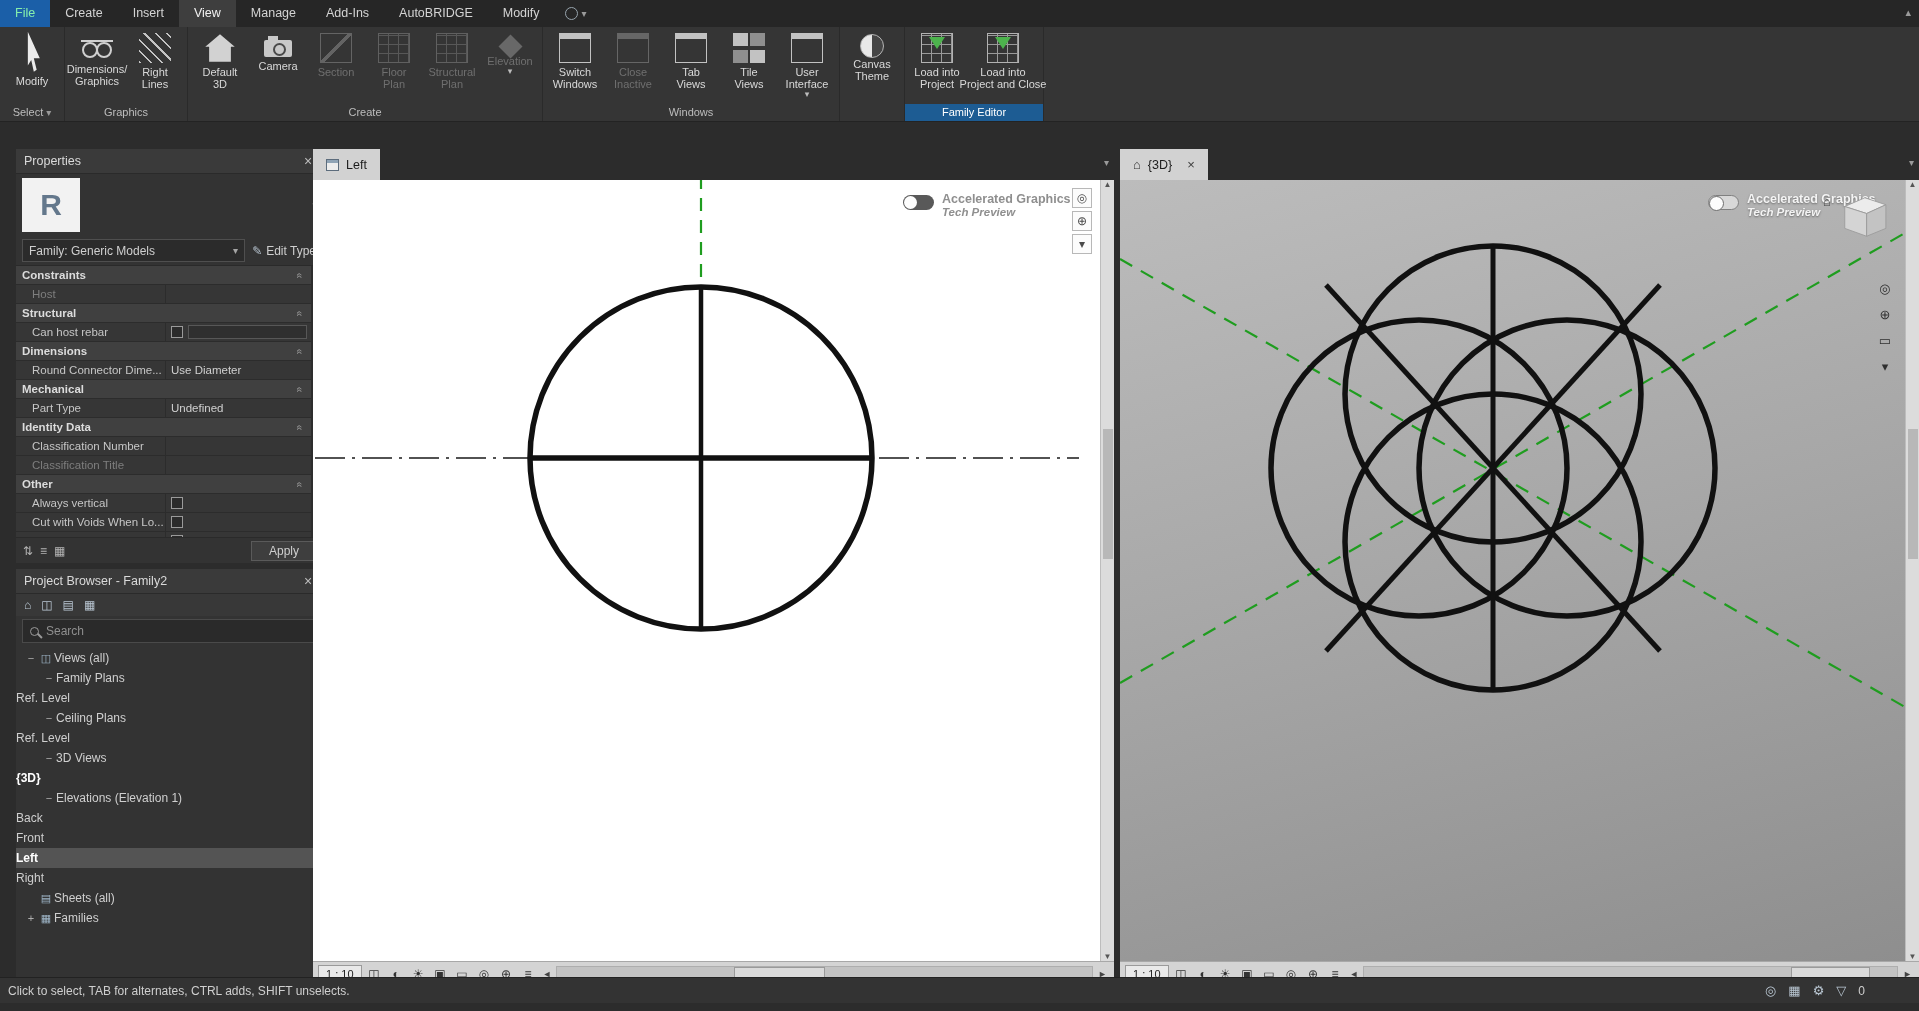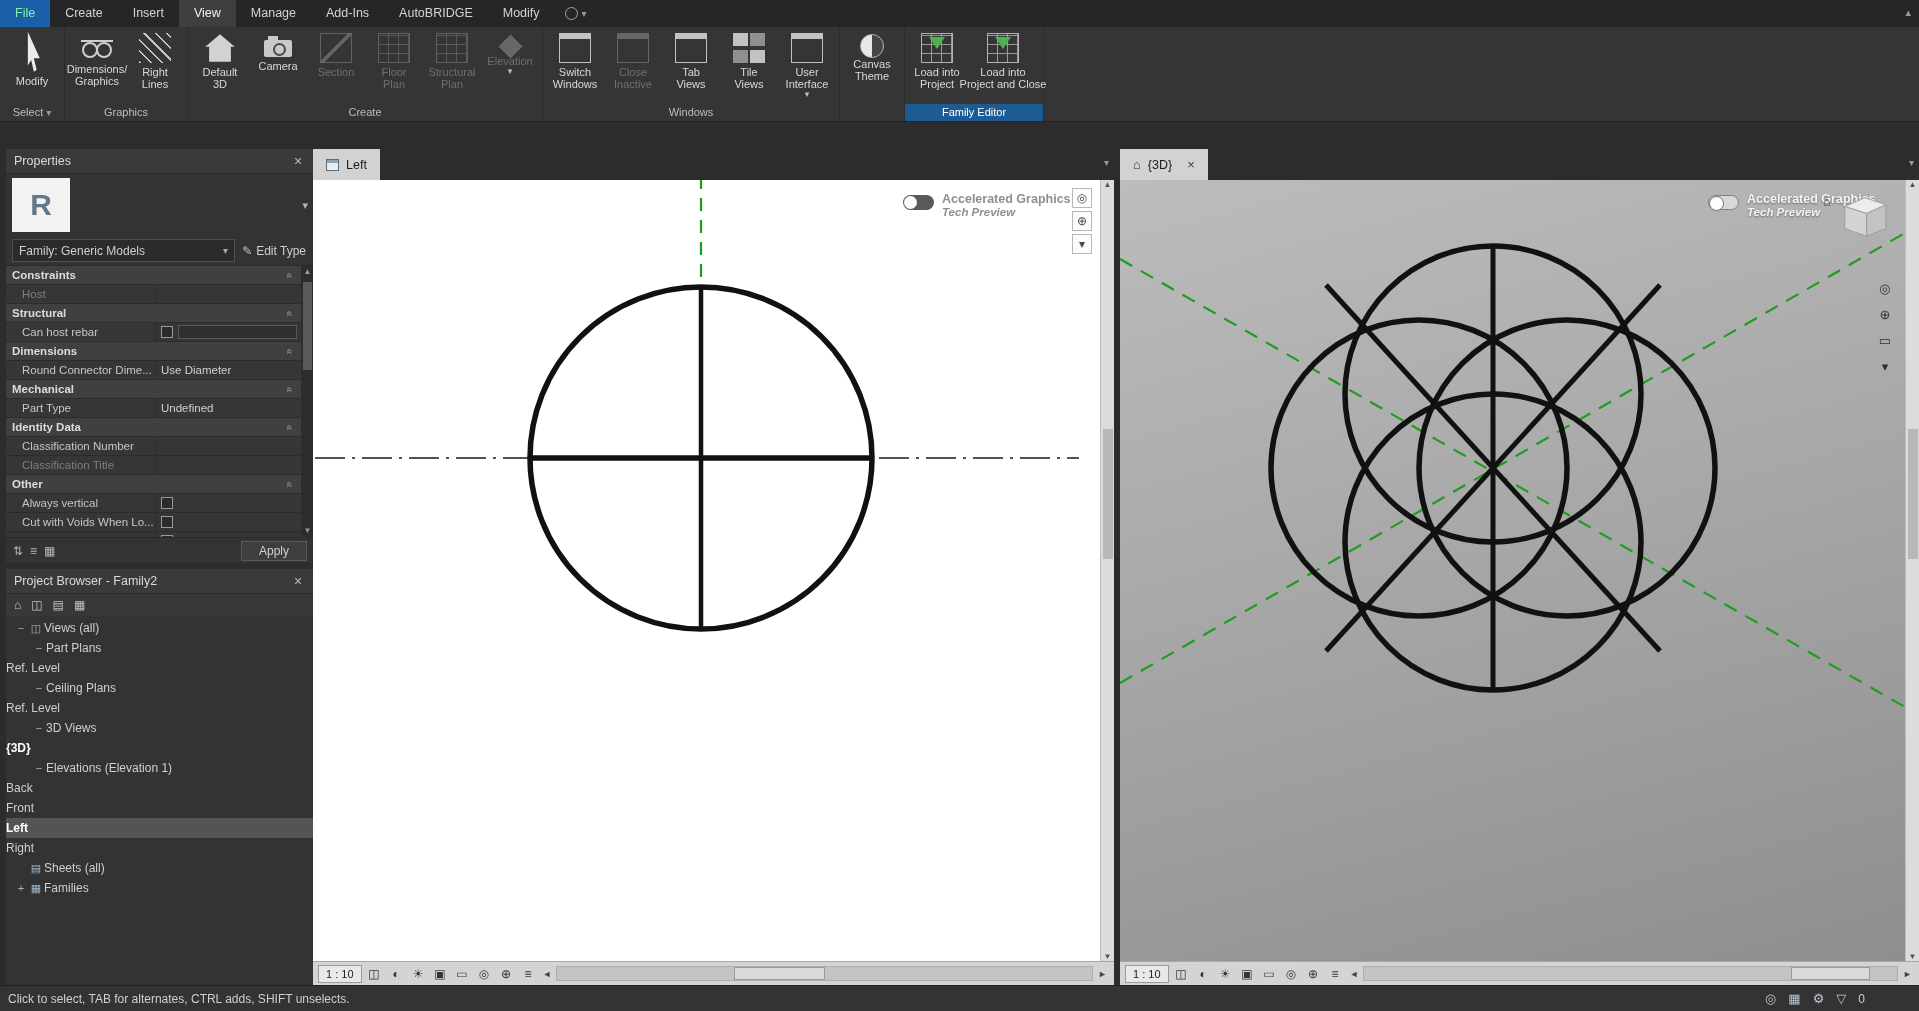--- a/index.html
+++ b/index.html
@@ -61,21 +61,21 @@
       linear-gradient(#c2c2c2 0 0) right bottom/15px 13px no-repeat; }
   .i-theme { width:24px; height:24px; margin:4px auto 0; border-radius:50%; border:1px solid #b5b5b5;
     background:linear-gradient(90deg,#e8e8e8 50%,#454545 50%); }
   .i-load { border:1px solid #b2b2b2;
     background:repeating-linear-gradient(0deg,transparent 0 8px,#9a9a9a 8px 9px),
                repeating-linear-gradient(90deg,transparent 0 9px,#9a9a9a 9px 10px); }
   .i-load::after { content:""; position:absolute; left:50%; top:3px; transform:translateX(-50%);
     border-left:8px solid transparent; border-right:8px solid transparent; border-top:12px solid #4db34d; }
 
   
-  .panel { position:absolute; left:6px; width:308px; background:#333333; }
+  .panel { position:absolute; left:16px; width:308px; background:#333333; }
   #properties { top:149px; height:414px; display:flex; flex-direction:column; }
   #browser { top:569px; height:416px; display:flex; flex-direction:column; }
   .panel-header { height:25px; flex:0 0 25px; display:flex; align-items:center; padding:0 8px;
     font-size:12.5px; color:#dadada; background:#3a3a3a; border-bottom:1px solid #2a2a2a; }
   .panel-close { margin-left:auto; color:#bdbdbd; font-size:14px; width:16px; text-align:center; }
 
   .type-selector { flex:0 0 62px; display:flex; align-items:center; padding:4px 6px; }
   .r-logo { width:58px; height:54px; background:#f2f2f2; display:flex; align-items:center;
     justify-content:center; font-size:30px; font-weight:bold; color:#64788c; }
   .ts-caret { margin-left:auto; color:#b5b5b5; font-size:11px; }
@@ -188,21 +188,21 @@
     display:flex; align-items:center; padding:0 7px; white-space:nowrap; }
   .vicon { width:19px; height:18px; display:flex; align-items:center; justify-content:center;
     color:#333; font-size:12px; }
   .harr { color:#444; font-size:9px; padding:0 2px; }
   .hscroll { flex:1; height:15px; background:#c3c3c3; border:1px solid #aeaeae; position:relative; }
   .hthumb { position:absolute; top:0; bottom:0; background:#dadada; border:1px solid #9a9a9a; }
   #view-left .hthumb { left:33%; width:17%; }
   #view-3d .hthumb { left:80%; width:15%; }
 
   
-  #statusbar { position:absolute; left:0; bottom:0; width:1919px; height:26px; background:#333;
+  #statusbar { position:absolute; left:0; bottom:8px; width:1919px; height:26px; background:#333;
     border-top:1px solid #222; display:flex; align-items:center; padding:0 8px; font-size:12px;
     color:#cfcfcf; }
   .sb-right { margin-left:auto; display:flex; align-items:center; gap:12px; margin-right:46px; }
   .sb-icon { color:#b9c6d2; font-size:13px; }
   .sb-count { color:#cfcfcf; font-size:12px; }
 </style>
 </head>
 <body>
 
 <div id="tabbar">
@@ -466,29 +466,35 @@
   <div class="panel-header">
     <span>Project Browser - Family2</span>
     <span class="panel-close">×</span>
   </div>
   <div class="browser-toolbar">
     <span class="bt-icon">⌂</span>
     <span class="bt-icon">◫</span>
     <span class="bt-icon">▤</span>
     <span class="bt-icon">▦</span>
   </div>
+  <div class="search-row">
+    <div class="search-box">
+      <span class="mag"></span>
+      <input type="text" placeholder="Search" style="">
+    </div>
+  </div>
   <div class="tree">
     <div class="trow lv0">
       <span class="exp">−</span>
       <span class="ticon">◫</span>
       <span>Views (all)</span>
     </div>
     <div class="trow lv1">
       <span class="exp">−</span>
-      <span>Part Plans</span>
+      <span>Family Plans</span>
     </div>
     <div class="trow lv2">
       <span>Ref. Level</span>
     </div>
     <div class="trow lv1">
       <span class="exp">−</span>
       <span>Ceiling Plans</span>
     </div>
     <div class="trow lv2">
       <span>Ref. Level</span>

